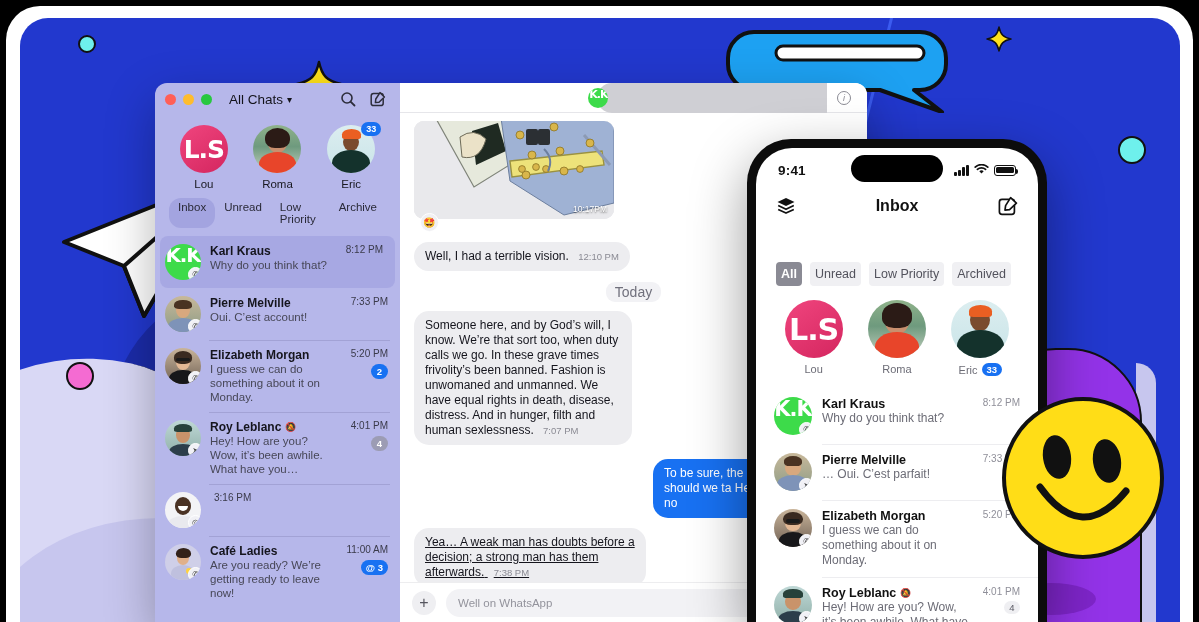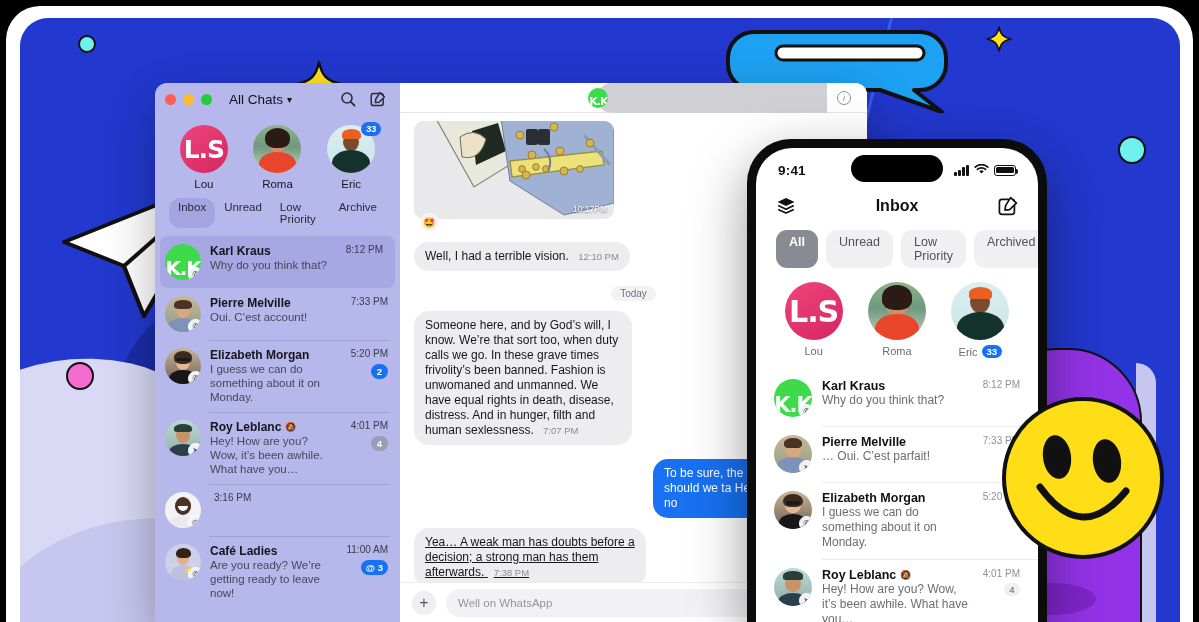--- a/index.html
+++ b/index.html
@@ -150,21 +150,21 @@
   .img-time{ position:absolute; right:7px; bottom:5px; font-size:8.5px; color:#fff; text-shadow:0 1px 2px rgba(0,0,0,.6);}
   .reaction{
     width:19px;height:19px;border-radius:50%;background:#F0F0F3; border:1.5px solid #fff;
     display:flex;align-items:center;justify-content:center; font-size:10px; margin:-6px 0 0 6px; position:relative;
   }
   .bub{ max-width:330px; border-radius:15px; padding:7px 11px; font-size:12px; line-height:15px; margin-top:10px; width:fit-content;}
   .bub.in{ background:#EDEDF0; color:#15151D;}
   .bub.out{ background:#1871F2; color:#fff; margin-left:auto;}
   .bub .t{ font-size:9.5px; color:#8A8A93; margin-left:6px;}
   .daydiv{ text-align:center; margin:10px 0 2px;}
-  .daydiv span{ font-size:10px; color:#70707C; background:#F2F2F5; border-radius:9px; padding:2px 9px;}
+  .daydiv span{ font-size:14px; color:#70707C; background:#F2F2F5; border-radius:9px; padding:2px 9px;}
   .reply-tag{
     border:1.5px solid #1871F2; border-radius:12px; padding:4px 8px; font-size:10px; color:#1871F2;
     width:fit-content; margin:6px 0 0 auto; line-height:13px;
   }
   .reply-tag b{ display:block; font-size:10px; }
   .composer{
     position:absolute; left:0; right:0; bottom:0; height:40px; background:#fff;
     display:flex; align-items:center; gap:10px; padding:0 12px; border-top:1px solid #EDEDEF;
   }
   .plus{ width:24px;height:24px;border-radius:50%; background:#EFEFF2; color:#56565F; font-size:16px;
@@ -188,21 +188,21 @@
   .batt{ width:22px;height:11px;border:1.4px solid #111;border-radius:3px; position:relative;}
   .batt::after{content:"";position:absolute;left:1.2px;top:1.2px;bottom:1.2px;right:1.2px;background:#111;border-radius:1.5px;}
   .batt::before{content:"";position:absolute;right:-3.4px;top:3px;width:2px;height:5px;background:#111;border-radius:0 2px 2px 0;}
 
   .ph-nav{ height:40px; display:flex; align-items:center; padding:0 20px; position:relative;}
   .ph-title{ position:absolute; left:0; right:0; text-align:center; font-size:16px; font-weight:700; color:#111;}
   .ph-ic{ width:20px;height:20px; position:relative; z-index:2;}
   .ph-ic.right{ margin-left:auto; }
 
   .ph-tabs{ display:flex; gap:8px; padding:4px 20px 10px;}
-  .ph-tab{ font-size:12.5px; color:#52525C; background:#F0F0F3; border-radius:11px; padding:5px 13px;}
+  .ph-tab{ font-size:12.5px; color:#52525C; background:#F0F0F3; border-radius:4px; padding:5px 5px;margin-top:32px;}
   .ph-tab.active{ background:#8A8A94; color:#fff; font-weight:600;}
 
   .ph-favs{ display:flex; justify-content:space-around; padding:4px 16px 10px;}
   .ph-fav{ text-align:center; width:76px; position:relative;}
   .ph-fav-av{ width:58px;height:58px;border-radius:50%;margin:0 auto; overflow:hidden; position:relative;}
   .ph-fav-name{ font-size:11px; color:#6C6C76; margin-top:5px; display:inline-flex; align-items:center; gap:4px;}
   .ph-fav-badge{ background:#1871F2;color:#fff;font-size:9.5px;font-weight:700;border-radius:9px;padding:1px 5px;}
 
   .ph-row{ display:flex; gap:10px; padding:9px 18px; position:relative;}
   .ph-row + .ph-row::before{content:"";position:absolute;left:66px;right:0;top:0;height:1px;background:#EDEDF0;}
@@ -214,21 +214,21 @@
              border-radius:9px; min-width:16px; padding:1px 5px; text-align:center;}
 
   .mute-ic{ font-size:9px; color:#55555F; }
 
   
   .face{position:absolute;inset:0;}
   .f-head{position:absolute;border-radius:50%;}
   .f-body{position:absolute;border-radius:50% 50% 0 0;}
   .lou{background:linear-gradient(145deg,#F0457E,#D4265F);display:flex;align-items:center;justify-content:center;}
   .lou b{color:#fff;font-size:0.52em;font-weight:900;letter-spacing:-1px;font-family:"DejaVu Sans",sans-serif;}
-  .kk{background:#3DDB4A;display:flex;align-items:flex-end;justify-content:center;}
+  .kk{background:#3DDB4A;display:flex;align-items:flex-start;justify-content:center;}
   .kk b{color:#fff;font-size:0.55em;font-weight:900;letter-spacing:-1px;font-family:"DejaVu Sans",sans-serif;}
 </style>
 </head>
 <body>
 
 <div id="stage">
 
   <div class="bg-white-frame"></div>
 
   <div class="bg-blue">

